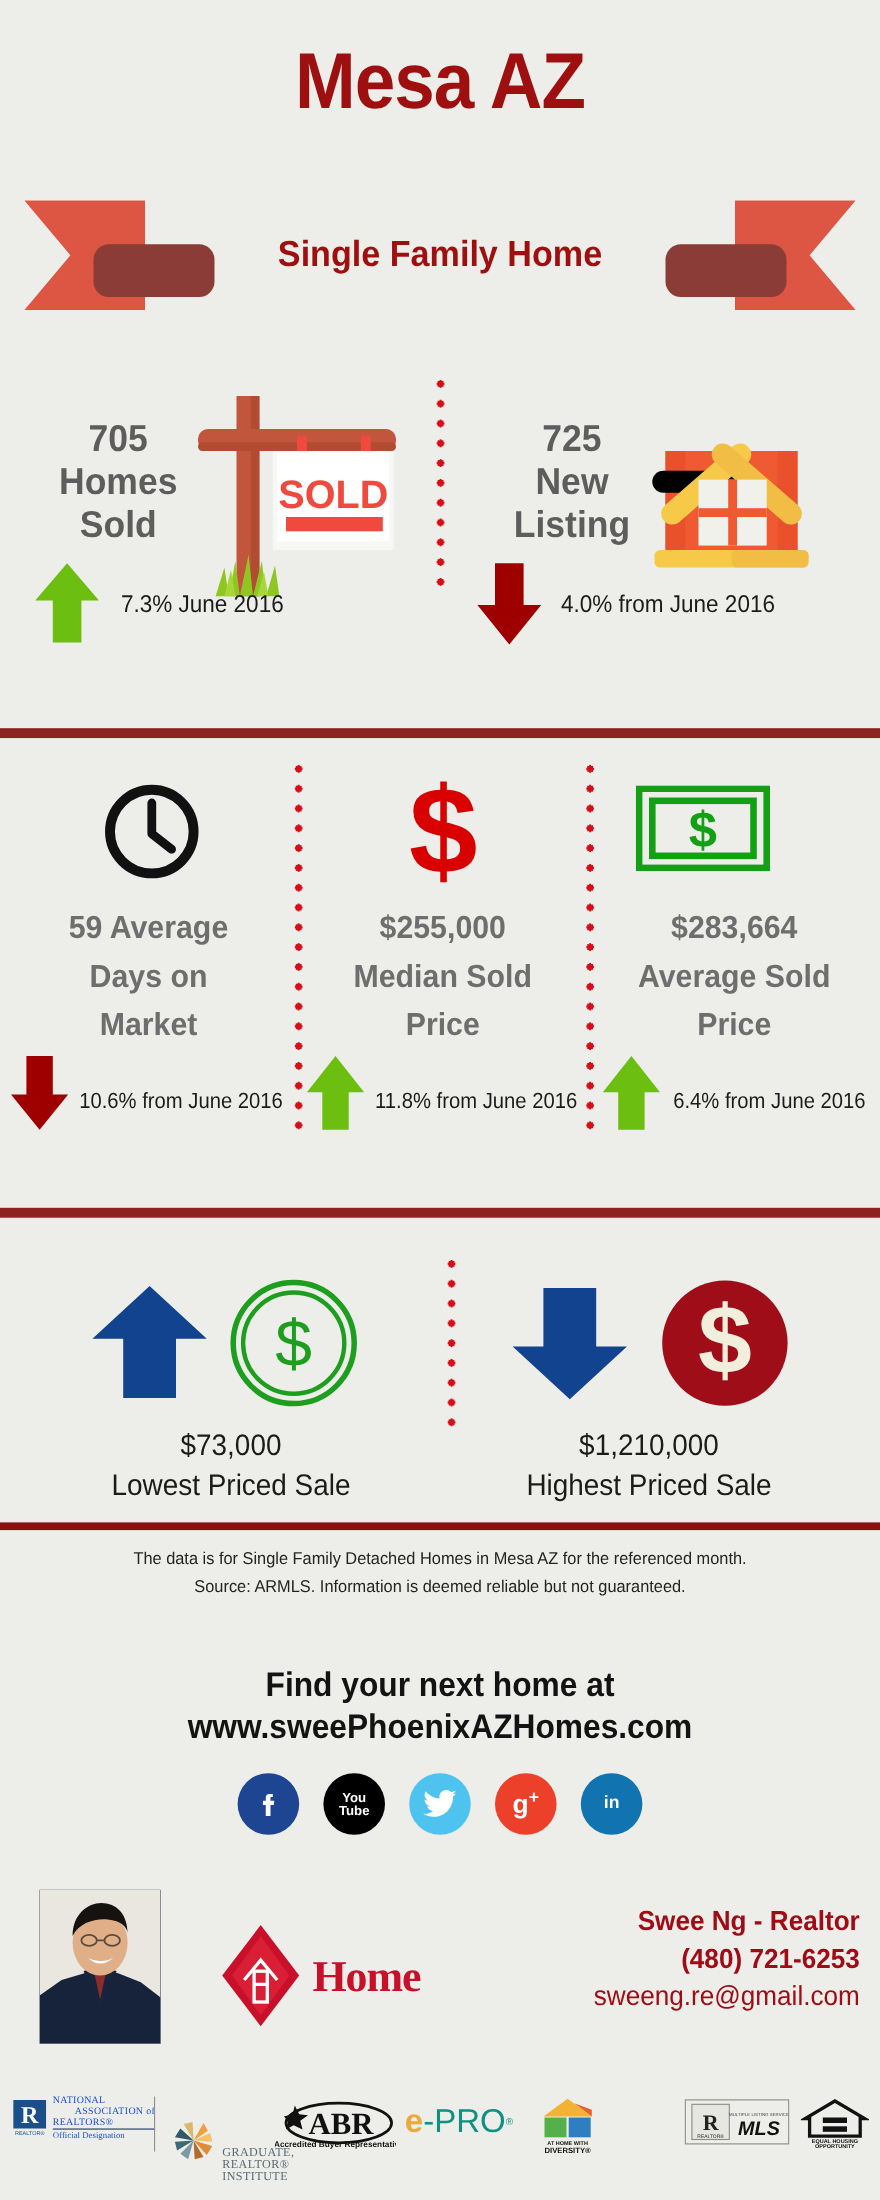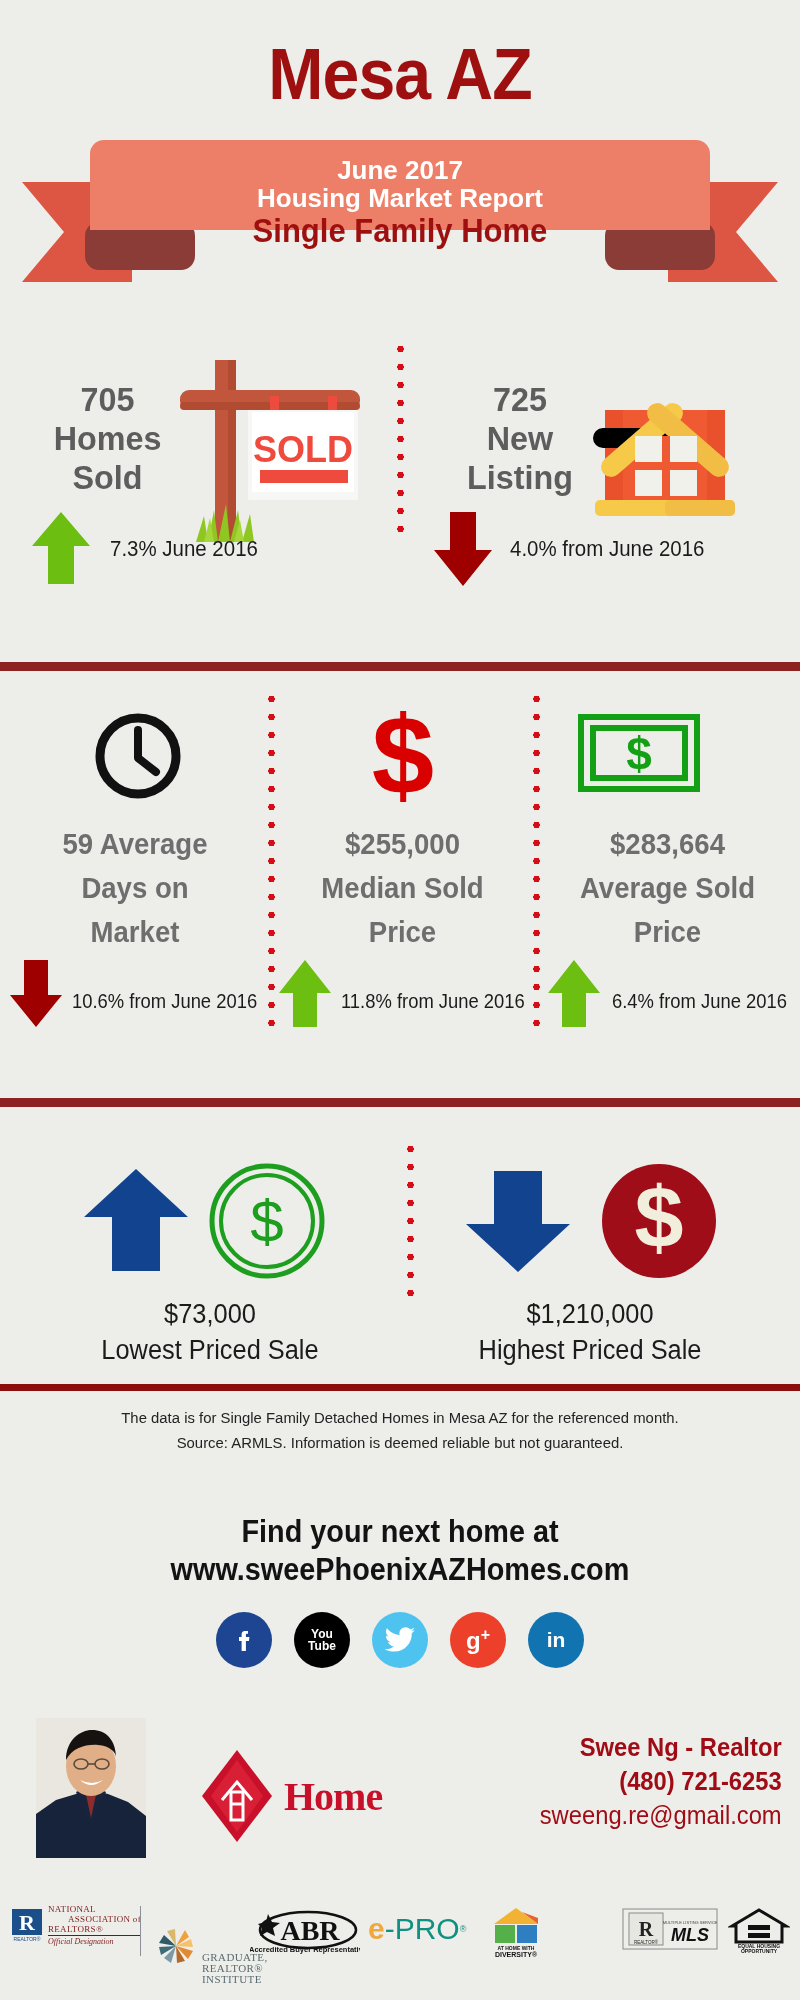--- a/index.html
+++ b/index.html
@@ -132,24 +132,20 @@
 
 <div class="page">
 
   <div class="title">Mesa AZ</div>
 
   <div class="ribbon">
     <div class="ribbon-tail left"></div>
     <div class="ribbon-tail right"></div>
     <div class="ribbon-fold left"></div>
     <div class="ribbon-fold right"></div>
-    <div class="ribbon-band">
-      <div class="l1">June 2017</div>
-      <div class="l2">Housing Market Report</div>
-    </div>
   </div>
   <div class="subtitle">Single Family Home</div>
 
   <div class="s1">
 
     <div class="vdot" style="left:397px;top:10px;height:200px;"></div>
 
     <div class="stat-num" style="position:absolute;left:20px;top:50px;width:175px;">
       <div>705</div>
       <div>Homes</div>
@@ -347,21 +343,21 @@
     </div>
     <div class="sc" style="background:#4fc3f0;">
       <svg width="32" height="28" viewBox="0 0 32 28">
           <path d="M31 4.2c-1.1.5-2.3.8-3.6 1 1.3-.8 2.3-2 2.8-3.5-1.2.7-2.6 1.3-4 1.6C25 2 23.4 1.3 21.6 1.3c-3.4 0-6.2 2.8-6.2 6.2 0 .5.1 1 .2 1.4C10.4 8.6 5.9 6.1 2.9 2.3c-.6 1-.9 2-.9 3.2 0 2.1 1.1 4 2.8 5.1-1 0-2-.3-2.8-.8v.1c0 3 2.1 5.5 4.9 6.1-.5.1-1 .2-1.6.2-.4 0-.8 0-1.2-.1.8 2.4 3 4.2 5.7 4.3-2.1 1.6-4.7 2.6-7.6 2.6-.5 0-1 0-1.5-.1 2.7 1.7 6 2.7 9.5 2.7 11.4 0 17.6-9.4 17.6-17.6v-.8c1.2-.9 2.2-2 3.1-3.2z" fill="#fff"></path>
         </svg>
     </div>
     <div class="sc" style="background:#ec402a;">
       <div style="font-family:'Liberation Sans',sans-serif;font-weight:bold;font-size:24px;color:#fff;">g<span style="font-size:16px;vertical-align:super;">+</span></div>
     </div>
     <div class="sc" style="background:#1174b1;">
-      <div style="font-family:'Liberation Sans',sans-serif;font-weight:bold;font-size:21px;color:#fff;">in</div>
+      <div style="font-family:'Liberation Sans',sans-serif;font-weight:bold;font-size:16px;color:#fff;">in</div>
     </div>
   </div>
 
   <div class="photo">
     <svg width="110" height="140" viewBox="0 0 110 140">
       <rect width="110" height="140" fill="#e9e7e0"></rect>
       <path d="M0 96 L20 82 L40 76 L55 72 L72 76 L92 84 L110 98 L110 140 L0 140 Z" fill="#16233a"></path>
       <path d="M40 74 L55 110 L70 74 L62 70 L48 70 Z" fill="#17243c"></path>
       <path d="M49 72 L55 100 L61 72 Z" fill="#8d2c2c"></path>
       <ellipse cx="55" cy="48" rx="25" ry="30" fill="#e0ae87"></ellipse>
@@ -393,25 +389,25 @@
   </div>
 
   <div class="badges">
 
     <div class="badge" style="left:12px;top:6px;display:flex;align-items:center;gap:6px;">
       <svg width="30" height="34" viewBox="0 0 30 34">
         <rect x="0" y="0" width="30" height="26" fill="#1b4f8a"></rect>
         <text x="15" y="21" text-anchor="middle" font-family="Liberation Serif, serif" font-weight="bold" font-size="22" fill="#fff">R</text>
         <text x="15" y="32" text-anchor="middle" font-family="Liberation Sans, sans-serif" font-size="5" fill="#1b4f8a">REALTOR®</text>
       </svg>
-      <div class="tiny" style="color:#7f1d1d;line-height:10px;">
+      <div class="tiny" style="color:#1d4ed8;line-height:10px;">
         <div style="font-size:9px;letter-spacing:.3px;">NATIONAL</div>
         <div style="font-size:9px;letter-spacing:.3px;margin-left:20px;">ASSOCIATION of</div>
         <div style="font-size:9px;letter-spacing:.3px;">REALTORS®</div>
-        <div style="font-size:8px;font-style:italic;border-top:1px solid #16365f;margin-top:1px;padding-top:1px;">Official Designation</div>
+        <div style="font-size:8px;border-top:1px solid #16365f;margin-top:1px;padding-top:1px;">Official Designation</div>
       </div>
     </div>
 
     <div class="badge" style="left:140px;top:8px;width:1px;height:50px;background:#8d9099;"></div>
 
     <div class="badge" style="left:155px;top:8px;display:flex;align-items:center;gap:5px;">
       <svg width="42" height="42" viewBox="0 0 42 42">
         <g>
           <polygon points="21,21 30,5 34,12" fill="#f0a03c"></polygon>
           <polygon points="21,21 36,14 38,22" fill="#f7c06a"></polygon>

